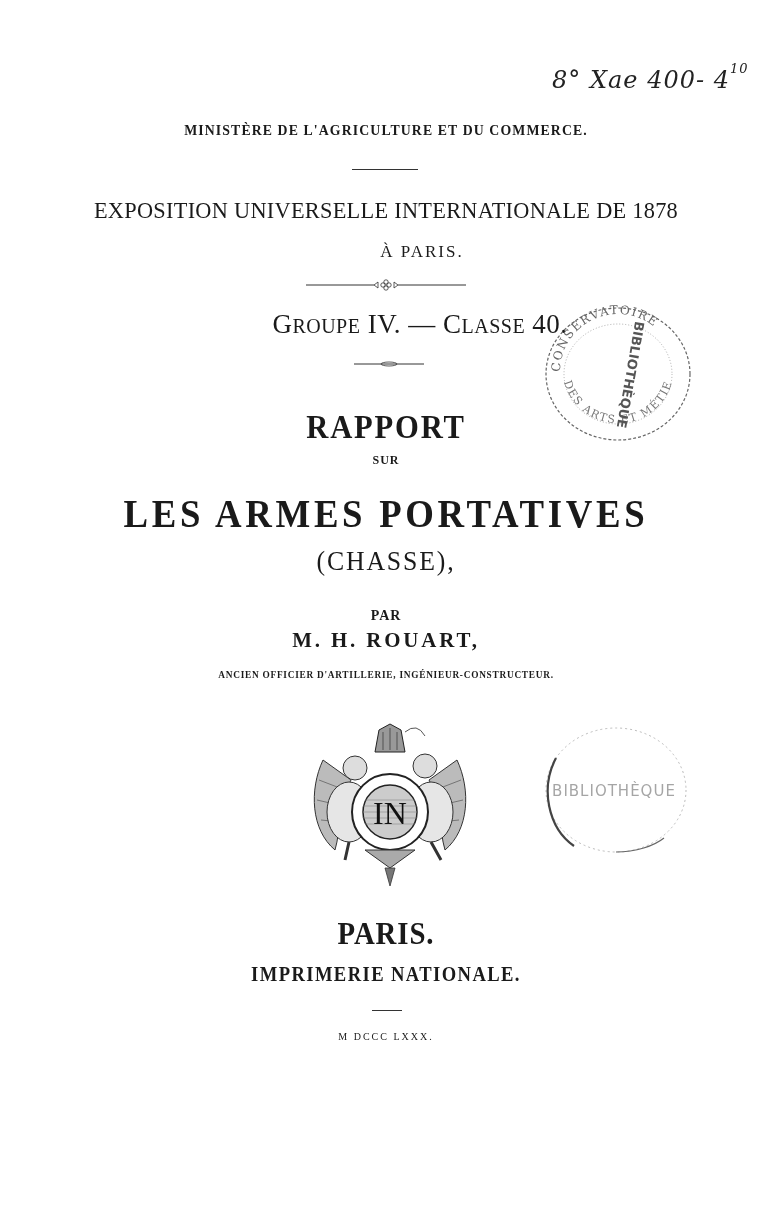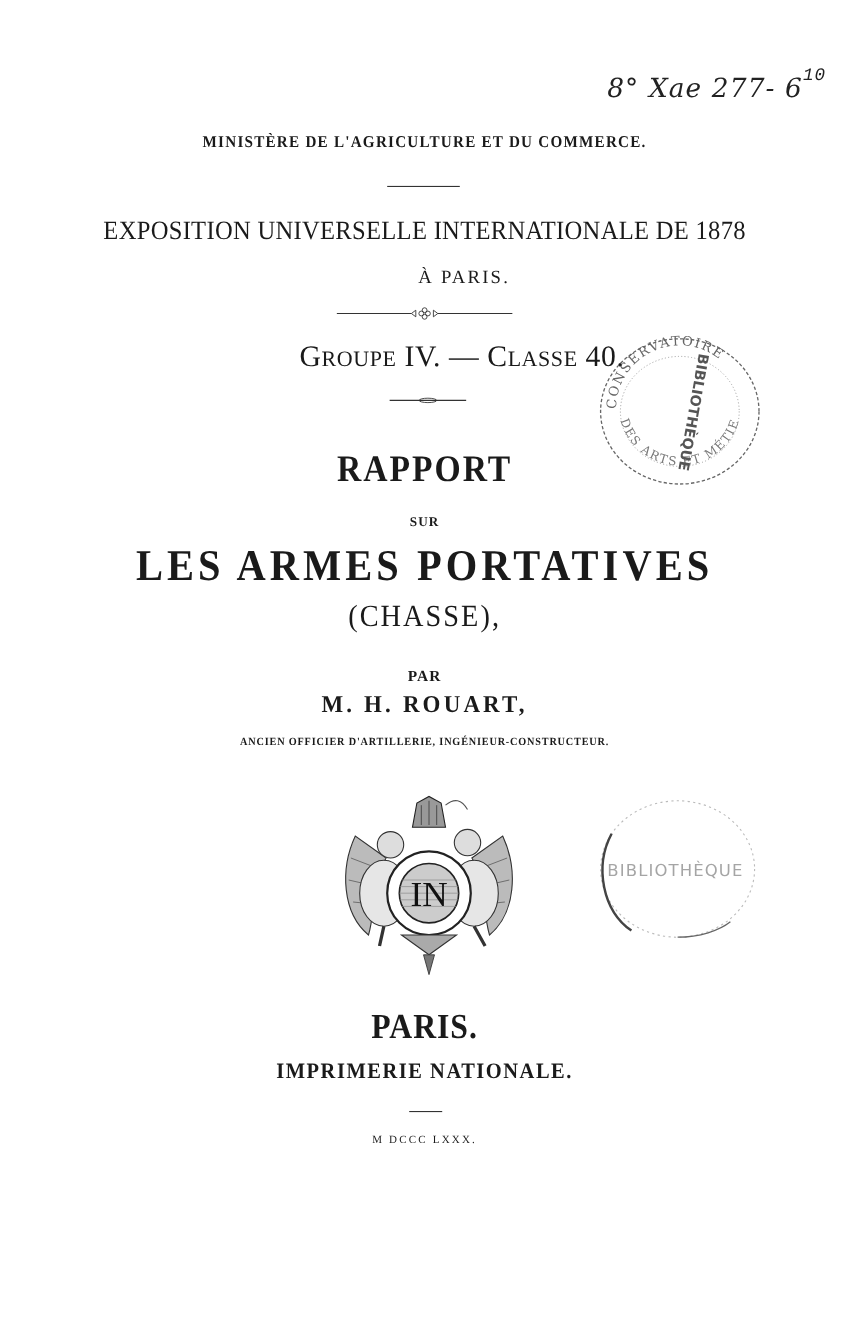--- a/index.html
+++ b/index.html
@@ -2,48 +2,48 @@
 <html><head>
   <meta charset="utf-8">
   <style>
     html, body { margin: 0; padding: 0; background: #ffffff; }
     body { width: 772px; height: 1207px; position: relative; overflow: hidden;
            font-family: "Liberation Serif", "DejaVu Serif", serif; color: #1a1a1a; }
     .abs { position: absolute; }
     .center { position: absolute; left: 0; width: 772px; text-align: center; white-space: nowrap; }
     .shelfmark { left: 552px; top: 66px; font-family: "DejaVu Serif", serif; font-style: italic;
                  font-size: 24px; color: #222; letter-spacing: 1px; }
-    .shelfmark sup { font-size: 16px; position: relative; top: -6px; font-family: Liberation Mono, monospace; }
+    .shelfmark sup { font-size: 13px; position: relative; top: -6px; }
     .ministry { top: 122px; font-size: 15px; letter-spacing: 1.2px; font-weight: bold; transform: scaleX(0.92); }
     .rule { position: absolute; height: 1px; background: #333; }
     .expo { top: 197px; font-size: 24px; letter-spacing: 0.3px; transform: scaleX(0.93); }
     .city { top: 242px; font-size: 17px; letter-spacing: 2px; margin-left: 36px; }
     .ornament { position: absolute; top: 278px; left: 306px; width: 160px; height: 14px; }
     .groupe { top: 309px; font-size: 27px; letter-spacing: 0.5px; padding-left: 34px; }
     .groupe .sc { font-size: 20px; }
     .ornament2 { position: absolute; top: 360px; left: 354px; width: 70px; height: 8px; }
     .rapport { top: 408px; font-size: 34px; letter-spacing: 2px; font-weight: bold; transform: scaleX(0.9); }
-    .sur { top: 467px; font-size: 12px; letter-spacing: 1px; font-weight: bold; }
+    .sur { top: 453px; font-size: 12px; letter-spacing: 1px; font-weight: bold; }
     .armes { top: 490px; font-size: 40px; letter-spacing: 4px; font-weight: bold; transform: scaleX(0.92); }
     .chasse { top: 545px; font-size: 28px; letter-spacing: 2px; transform: scaleX(0.92); }
     .par { top: 608px; font-size: 14px; letter-spacing: 1px; font-weight: bold; }
     .author { top: 627px; font-size: 22px; letter-spacing: 3px; font-weight: bold; transform: scaleX(0.95); }
     .author-title { top: 669px; font-size: 10px; letter-spacing: 0.8px; font-weight: bold; transform: scaleX(0.93); }
     .emblem { position: absolute; left: 305px; top: 720px; width: 170px; height: 170px; }
     .stamp1 { position: absolute; left: 538px; top: 300px; width: 160px; height: 145px; }
     .stamp2 { position: absolute; left: 536px; top: 718px; width: 160px; height: 145px; }
     .paris { top: 915px; font-size: 32px; letter-spacing: 1px; font-weight: bold; transform: scaleX(0.9); }
     .imprimerie { top: 963px; font-size: 20px; letter-spacing: 1.5px; font-weight: bold; transform: scaleX(0.93); }
     .date { top: 1031px; font-size: 10px; letter-spacing: 2px; }
   </style>
 </head>
 <body>
 
 <div class="abs shelfmark">
-  <span>8° Xae 277- 6</span><sup>10</sup>
+  <span>8° Xae 400- 4</span><sup>10</sup>
 </div>
 
 <div class="center ministry">MINISTÈRE DE L'AGRICULTURE ET DU COMMERCE.</div>
 <div class="rule" style="left:352px; top:169px; width:66px;"></div>
 
 <div class="center expo">EXPOSITION UNIVERSELLE INTERNATIONALE DE 1878</div>
 <div class="center city">À PARIS.</div>
 
 <svg class="ornament" viewBox="0 0 160 14">
   <line x1="0" y1="7" x2="68" y2="7" stroke="#333" stroke-width="1"></line>

